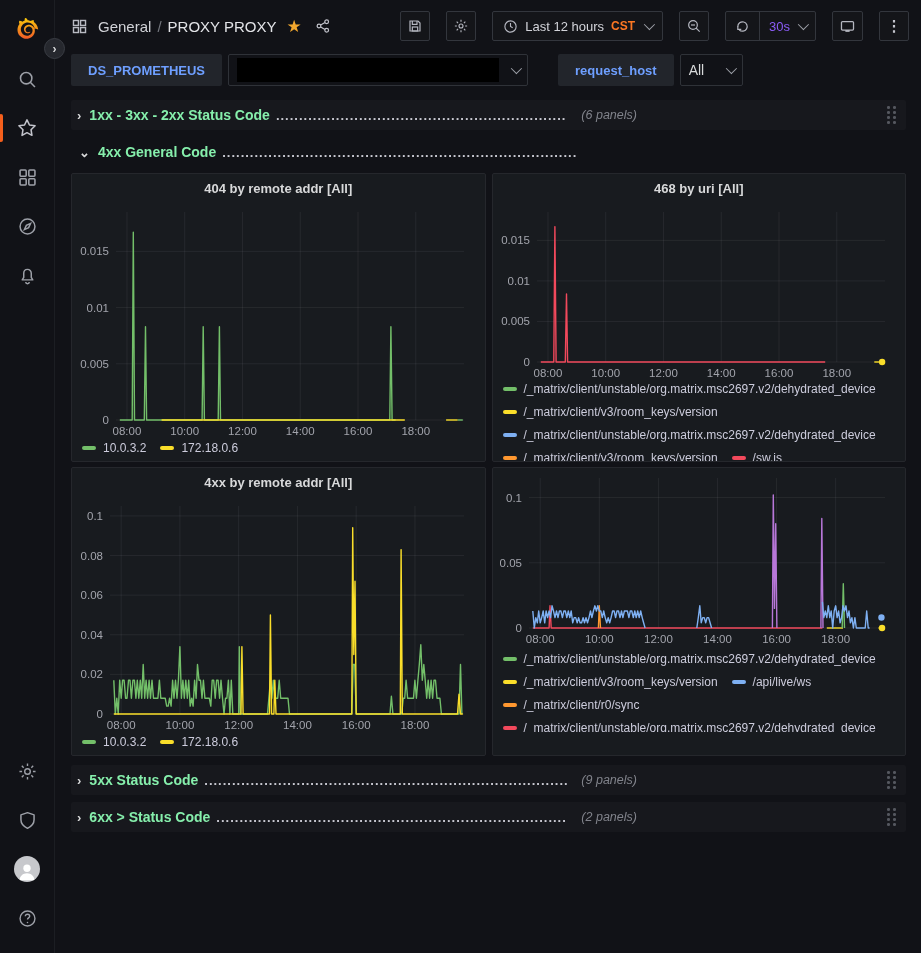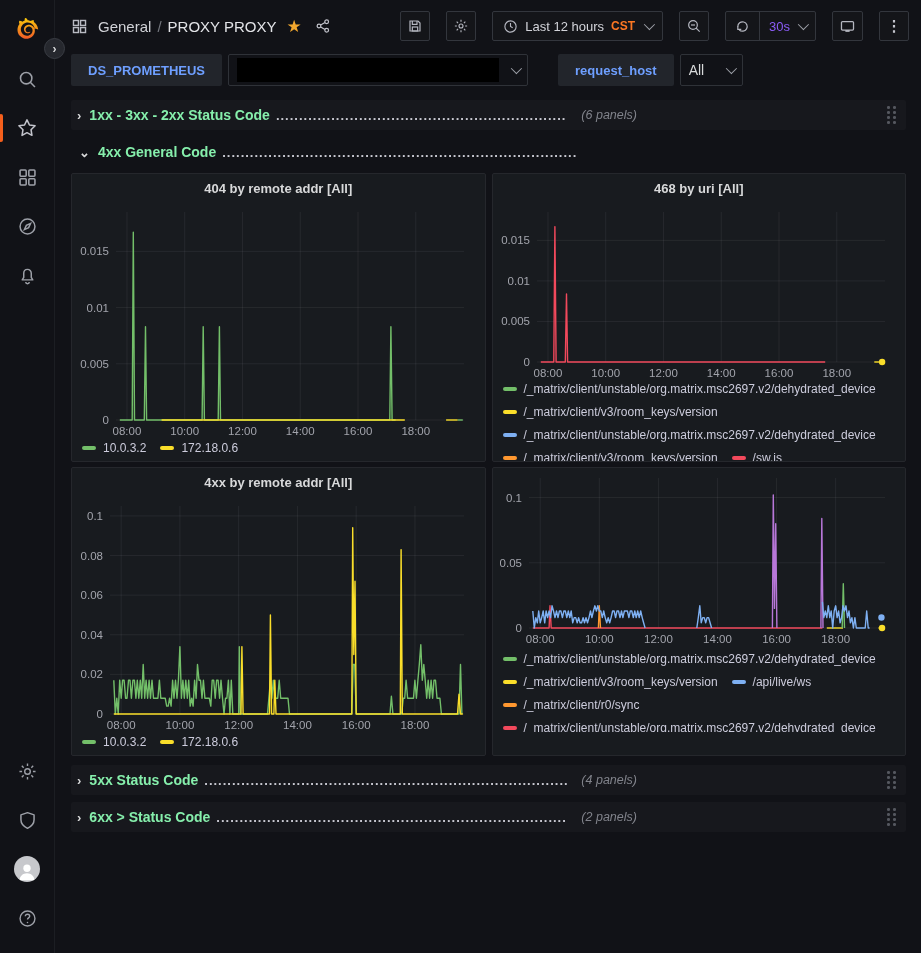--- a/index.html
+++ b/index.html
@@ -458,21 +458,21 @@
             </div>
           </section>
         </div>
 
       <div class="dashrow collapsed">
         <span class="row-chev">›</span>
         <span class="row-left">
           <span class="row-title">5xx Status Code</span>
           <span class="leader">...................................................................................................................</span>
         </span>
-        <span class="row-count">(4 panels)</span>
+        <span class="row-count">(9 panels)</span>
         <span class="drag-dots">
             <i></i>
             <i></i>
             <i></i>
             <i></i>
             <i></i>
             <i></i>
             <i></i>
             <i></i>
           </span>

